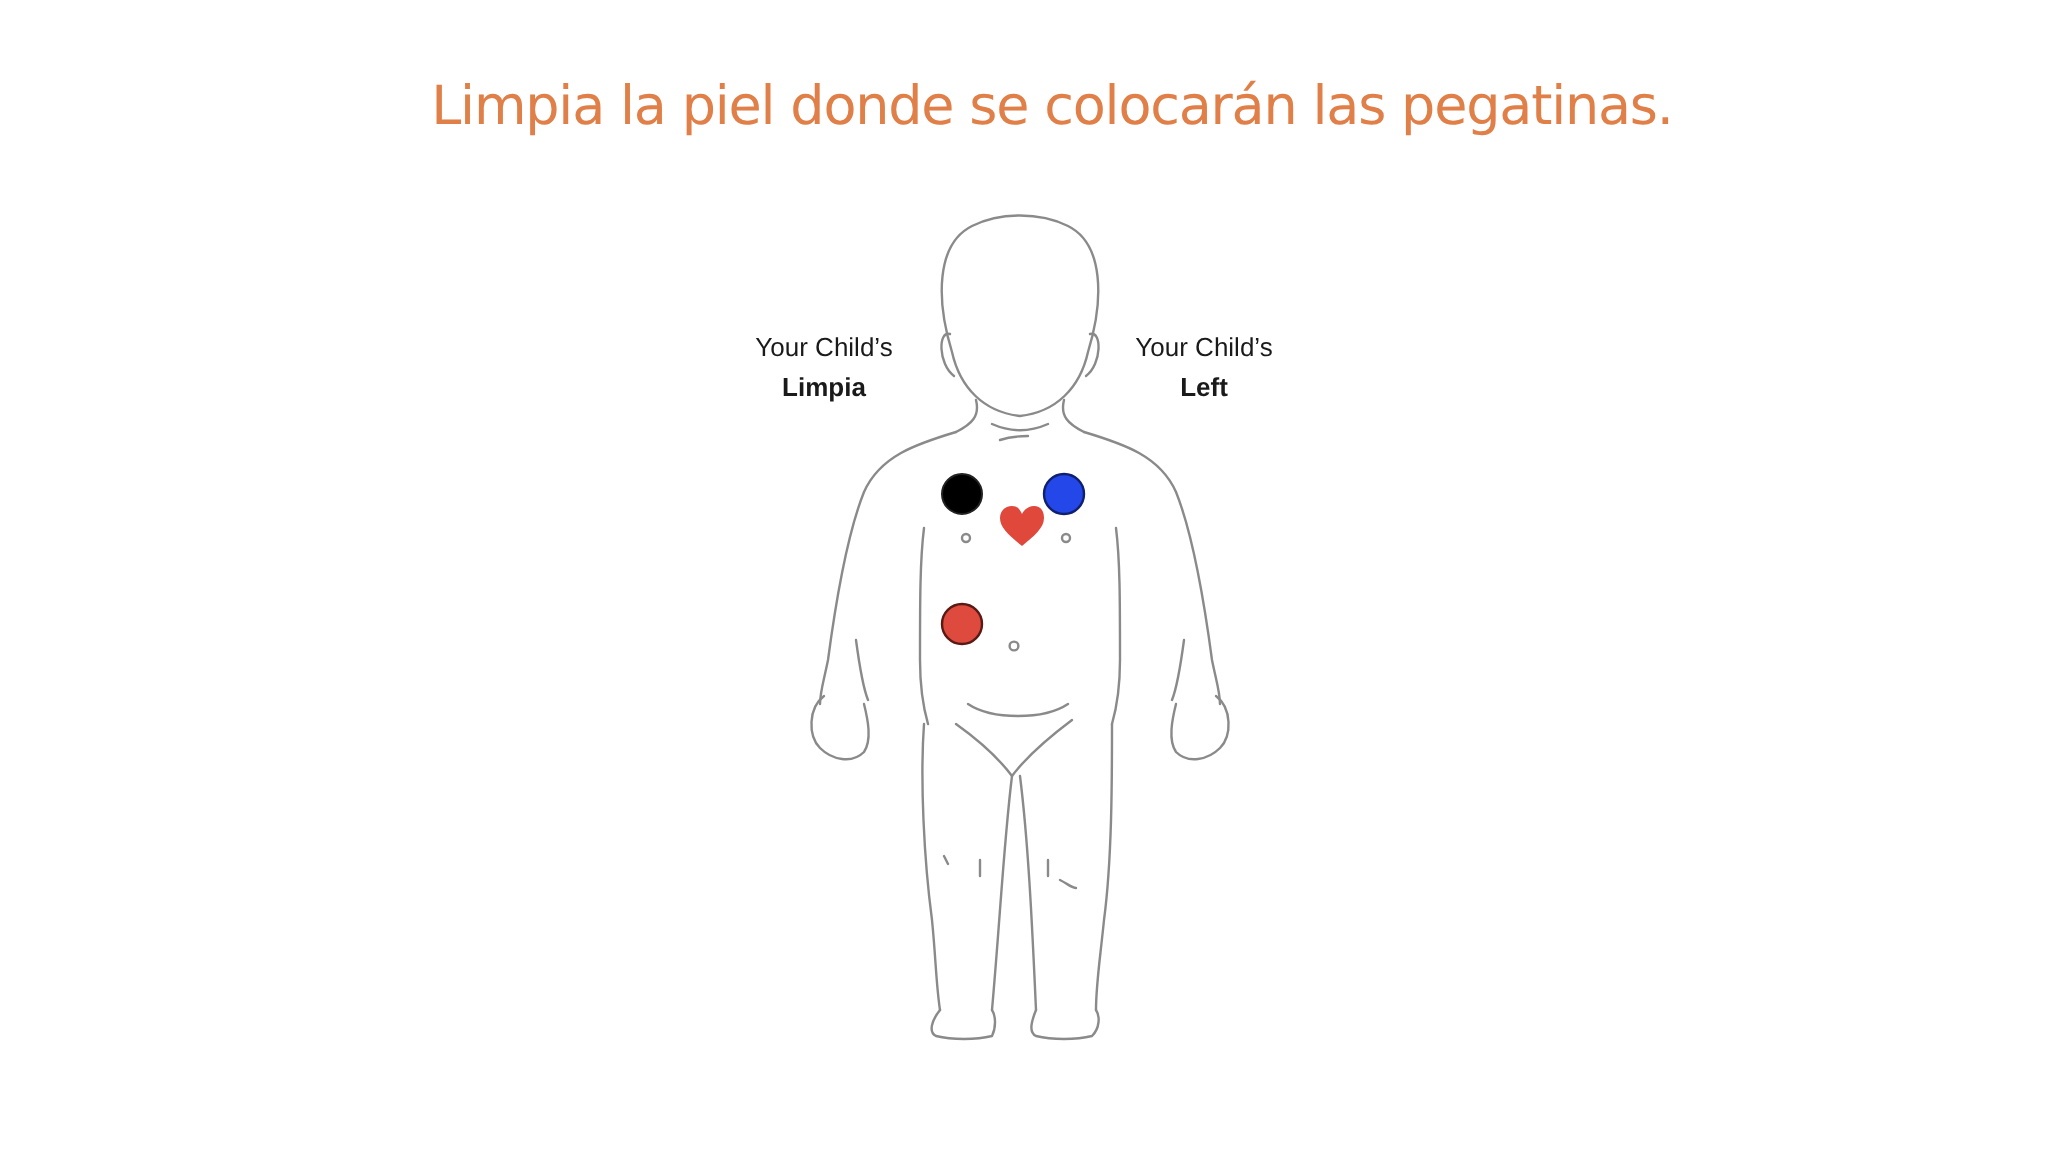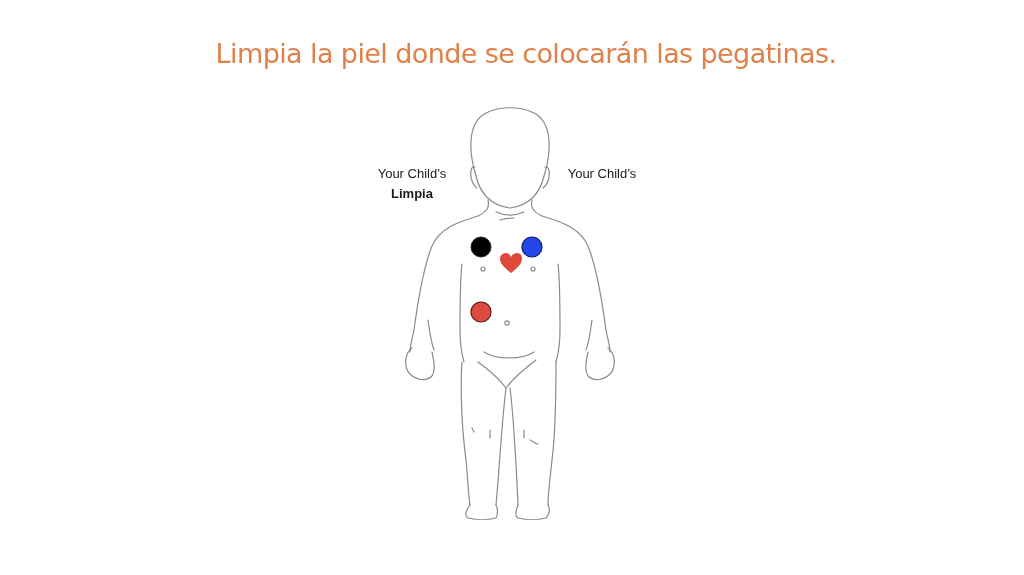--- a/index.html
+++ b/index.html
@@ -27,20 +27,21 @@
 <body>
 
 <div class="title">Limpia la piel donde se colocarán las pegatinas.</div>
 
 <div class="side-label" id="label-right">
   <span class="line1">Your Child’s</span>
   <span class="line2">Limpia</span>
 </div>
 <div class="side-label" id="label-left">
   <span class="line1">Your Child’s</span>
+  <span class="line2">Left</span>
 </div>
 
 <svg class="figure" width="1024" height="575" viewBox="0 0 1024 575">
   <g fill="none" stroke="#8a8a8a" stroke-width="1.2" stroke-linecap="round" stroke-linejoin="round">
 
     <path d="M 476 176 C 468 150 468 122 486 113 C 500 106 520 106 534 113 C 552 122 552 150 544 176 C 540 194 528 206 510 208 C 492 206 480 194 476 176 Z"></path>
 
     <path d="M 475 167 C 469 165 469 182 477 188"></path>
     <path d="M 545 167 C 551 165 551 182 543 188"></path>
 

